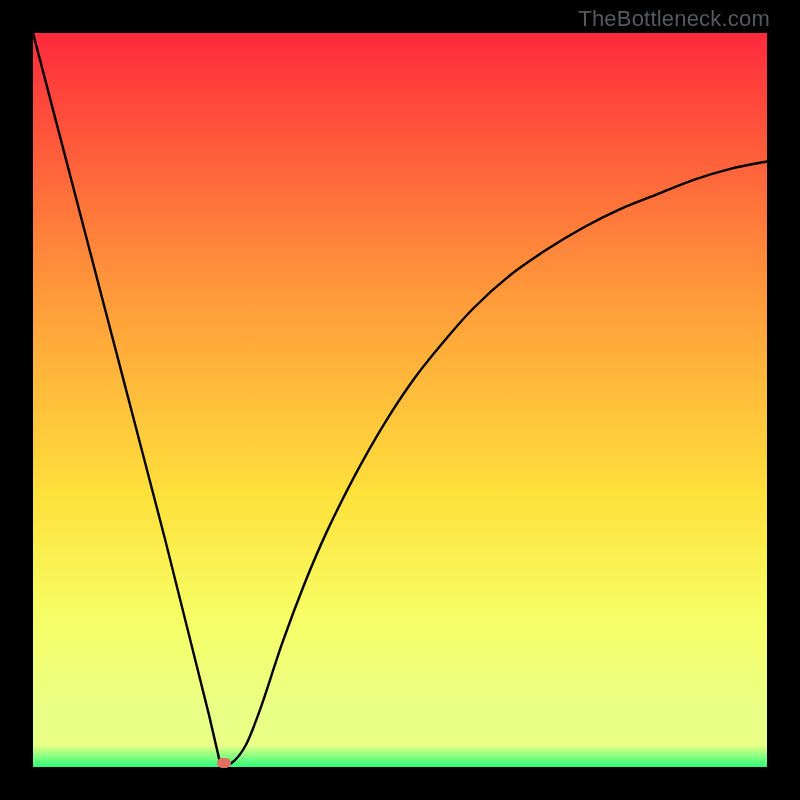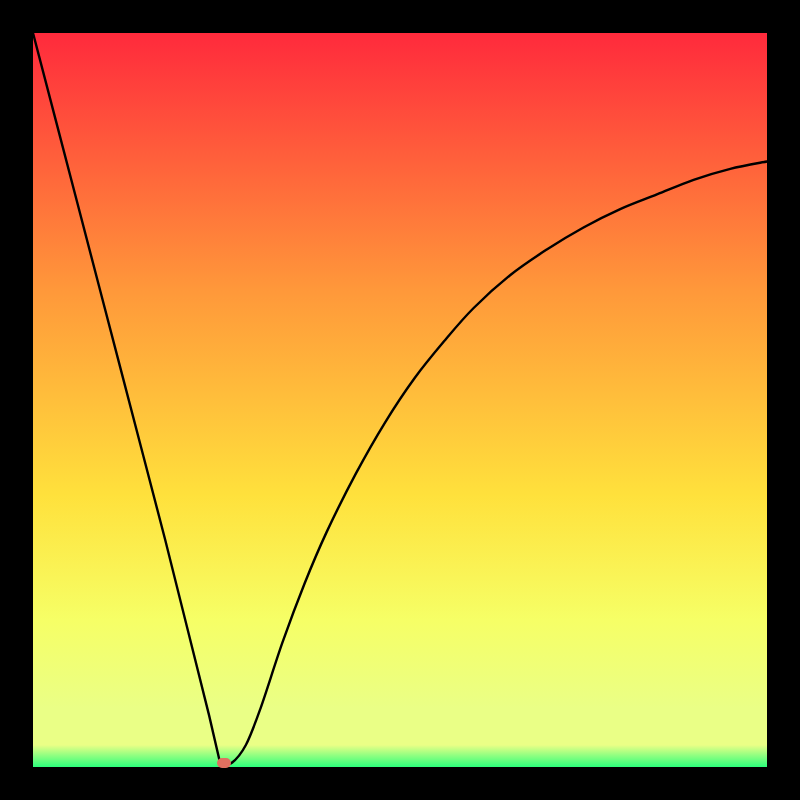--- a/index.html
+++ b/index.html
@@ -48,20 +48,21 @@
     height: 10px;
     border-radius: 5px;
     transform: translate(-50%, -50%);
   }
 </style>
 </head>
 <body>
 
 <div class="frame">
 
+  <div class="watermark">TheBottleneck.com</div>
 
   <div class="plot-area" style="background: linear-gradient(rgb(255, 42, 60) 0%, rgb(255, 152, 58) 35%, rgb(255, 225, 60) 63%, rgb(246, 255, 102) 80%, rgb(234, 255, 134) 92%, rgb(234, 255, 134) 97%, rgb(44, 255, 123) 100%);">
 
     <svg class="curve" viewBox="0 0 734 734" preserveAspectRatio="none">
       <path id="curve-path" d="M 0.00 0.00 L 22.02 84.41 L 44.04 168.82 L 66.06 253.23 L 88.08 337.64 L 110.10 422.05 L 132.12 506.46 L 154.14 594.54 L 176.16 682.62 L 187.17 730.33 C 189.01 730.33, 193.90 733.39, 198.18 730.33 C 202.46 727.27, 207.97 721.15, 212.86 711.98 C 217.75 702.81, 221.42 692.41, 227.54 675.28 C 233.66 658.15, 242.22 630.02, 249.56 609.22 C 256.90 588.42, 264.24 568.85, 271.58 550.50 C 278.92 532.15, 285.04 517.47, 293.60 499.12 C 302.16 480.77, 313.17 458.75, 322.96 440.40 C 332.75 422.05, 342.53 404.92, 352.32 389.02 C 362.11 373.12, 371.89 358.44, 381.68 344.98 C 391.47 331.52, 401.25 319.90, 411.04 308.28 C 420.83 296.66, 429.39 286.26, 440.40 275.25 C 451.41 264.24, 464.87 252.01, 477.10 242.22 C 489.33 232.43, 501.57 224.48, 513.80 216.53 C 526.03 208.58, 538.27 201.24, 550.50 194.51 C 562.73 187.78, 574.97 181.66, 587.20 176.16 C 599.43 170.65, 611.67 166.37, 623.90 161.48 C 636.13 156.59, 648.37 151.08, 660.60 146.80 C 672.83 142.52, 685.07 138.85, 697.30 135.79 C 709.53 132.73, 727.88 129.67, 734.00 128.45" fill="none" stroke="#000" stroke-width="2.4" stroke-linejoin="round" stroke-linecap="round"></path>
     </svg>
 
     <div id="marker-0" class="marker" style="left: 190.84px; top: 730.33px; background: rgb(224, 112, 96);"></div>
 
   </div>

